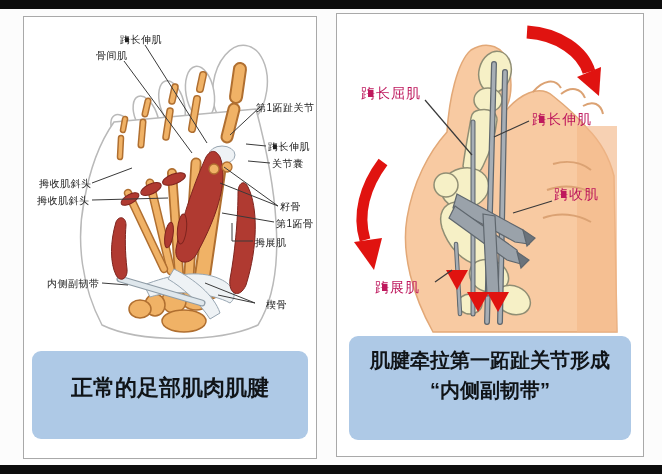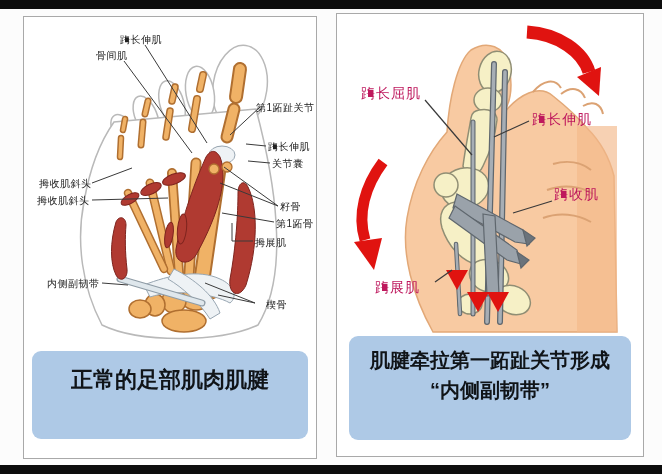--- a/index.html
+++ b/index.html
@@ -9,21 +9,21 @@
   .letterbox.top{top:0;}
   .letterbox.bottom{bottom:0;}
   .panel{position:absolute;background:#ffffff;border:1px solid #a9a9a9;}
   .panel.left{left:23px;top:16px;width:292px;height:441px;}
   .panel.right{left:336px;top:13px;width:306px;height:442px;}
   .art{position:absolute;left:0;top:0;}
   .lbl{position:absolute;font-size:10px;color:#222;white-space:nowrap;letter-spacing:0.5px;}
   .lbl.big{font-size:14px;color:#be185d;letter-spacing:1px;}
   .caption{position:absolute;background:#aec9e6;border-radius:9px;text-align:center;
            color:#101418;font-weight:bold;}
-  .caption.left-cap{left:8px;top:334px;width:276px;height:88px;padding-top:12px;
+  .caption.left-cap{left:8px;top:334px;width:276px;height:88px;padding-top:20px;
                     font-size:22px;line-height:33px;box-sizing:border-box;}
   .caption.right-cap{left:12px;top:322px;width:282px;height:104px;padding-top:9px;
                      font-size:20px;line-height:30px;box-sizing:border-box;}
 </style>
 </head>
 <body>
 
 <div class="stage">
   <div class="letterbox top"></div>
   <div class="letterbox bottom"></div>

